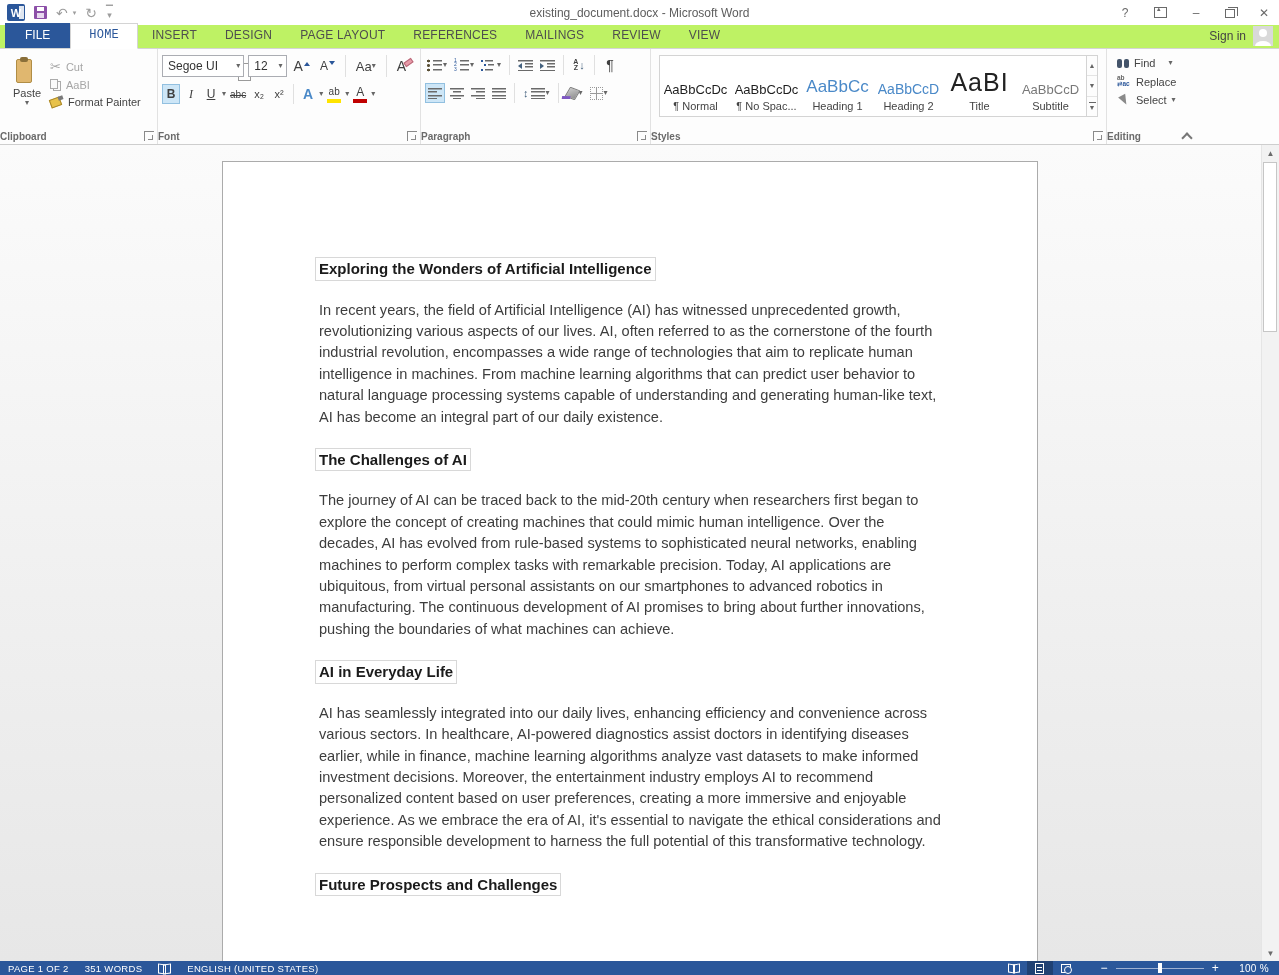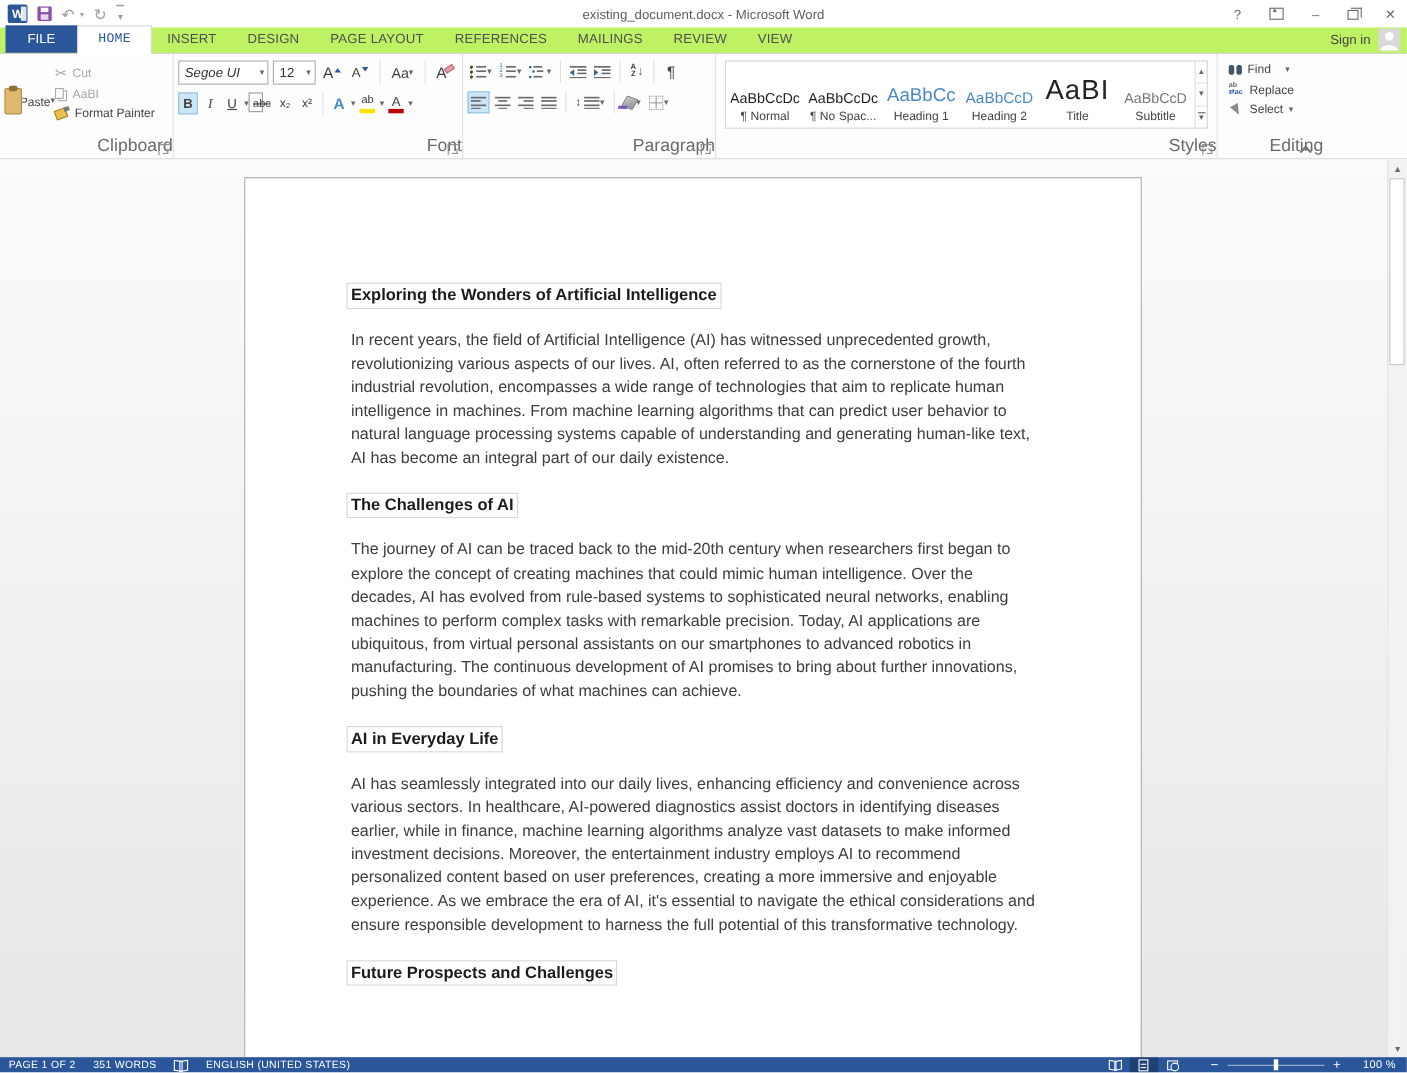--- a/index.html
+++ b/index.html
@@ -33,28 +33,28 @@
   .tab.active { background:#fff; color:#2b579a; border:1px solid #d4d4d4; border-bottom:1px solid #fff; margin-bottom:-1px; padding:4px 18px 6px;font-family:Liberation Mono, monospace; }
   .signin { margin-left:auto; display:flex; align-items:center; gap:7px; padding-right:6px; padding-bottom:2px; }
   .signin-label { font-size:12px; color:#444; }
   .avatar { width:20px; height:20px; background:#d9d9d9; position:relative; overflow:hidden; }
   .avatar::before { content:""; position:absolute; top:3px; left:6px; width:8px; height:8px; border-radius:50%; background:#fff; }
   .avatar::after { content:""; position:absolute; bottom:-5px; left:2px; width:16px; height:10px; border-radius:50% 50% 0 0; background:#fff; }
 
   
   .ribbon { height:96px; background:#fdfdfd; border-bottom:1px solid #cecece; display:flex; flex:0 0 auto; }
   .group { position:relative; border-right:1px solid #e2e2e2; padding:6px 4px 18px; }
-  .group-label { position:absolute; bottom:2px; left:0; right:0; text-align:right; font-size:16px; color:#6a6a6a; }
+  .group-label { position:absolute; bottom:2px; left:0; right:0; text-align:left; font-size:10px; color:#6a6a6a;font-weight:bold; }
   .launcher { position:absolute; bottom:3px; right:3px; width:10px; height:10px; border-left:1px solid #8a8a8a; border-top:1px solid #8a8a8a; }
   .launcher::after { content:""; position:absolute; right:1px; bottom:1px; width:4px; height:4px; border-right:1px solid #8a8a8a; border-bottom:1px solid #8a8a8a; }
   .caret { font-size:8px; color:#666; line-height:1; }
 
   
   .g-clipboard { width:158px; display:flex; }
-  .paste-btn { width:46px; display:flex; flex-direction:row; align-items:center; padding-top:2px; }
+  .paste-btn { width:46px; display:flex; flex-direction:column; align-items:center; padding-top:2px; }
   .ic-clipboard { position:relative; width:22px; height:27px; }
   .ic-clipboard .board { position:absolute; left:0; top:2px; width:16px; height:24px; background:#e0b76f; border:1px solid #b08d45; border-radius:2px; }
   .ic-clipboard .clip { position:absolute; left:4px; top:0; width:8px; height:5px; background:#8a6f39; border-radius:2px; }
   .ic-clipboard .page { position:absolute; right:0; top:6px; width:13px; height:18px; background:#fff; border:1px solid #9a9a9a; }
   .paste-label { font-size:11px; color:#444; margin-top:3px; }
   .clip-small { display:flex; flex-direction:column; gap:5px; padding-top:4px; }
   .small-btn { display:flex; align-items:center; gap:5px; font-size:11px; color:#444; white-space:nowrap; }
   .small-btn.dim { color:#a6a6a6; }
   .ic-cut { color:#a6a6a6; font-size:13px; }
   .ic-copy { position:relative; width:11px; height:12px; }
@@ -62,21 +62,21 @@
   .ic-copy i.f { left:3px; top:2px; }
   .ic-copy i.b2 { left:0; top:0; }
   .ic-fp { width:13px; height:12px; position:relative; }
   .ic-fp::before { content:""; position:absolute; left:0; bottom:1px; width:9px; height:7px; background:#e8c24a; border:1px solid #a8862a; transform:rotate(-20deg); }
   .ic-fp::after { content:""; position:absolute; right:0; top:0; width:5px; height:4px; background:#7a7a7a; transform:rotate(-20deg); }
 
   
   .g-font { width:263px; }
   .font-row1 { display:flex; align-items:center; gap:4px; }
   .combo { height:22px; background:#fff; border:1px solid #abadb3; display:flex; align-items:center; justify-content:space-between; padding:0 3px 0 5px; font-size:12px; color:#333; }
-  .combo-font { width:89px;font-style:italic; }
+  .combo-font { width:89px; }
   .combo-size { width:41px; }
   .fbtn { display:inline-flex; align-items:flex-end; padding:2px 3px; color:#404040; position:relative; }
   .gA { font-size:14px; font-weight:bold; line-height:1; color:#404040; font-weight:normal; }
   .tri { width:0; height:0; border-left:3px solid transparent; border-right:3px solid transparent; margin-left:1px; margin-bottom:7px; }
   .tri.up { border-bottom:4px solid #2b579a; }
   .tri.dn { border-top:4px solid #2b579a; }
   .font-row2 { display:flex; align-items:center; gap:2px; margin-top:7px; }
   .tbtn { min-width:18px; height:20px; display:inline-flex; align-items:center; justify-content:center; font-size:12px; color:#404040; padding:0 2px; }
   .tbtn.on { background:#cde6f7; border:1px solid #92c0e0; }
   .eraser { display:inline-block; width:9px; height:5px; background:#e89aa8; border:1px solid #b96a7a; transform:rotate(-35deg); margin-left:-2px; margin-bottom:8px; }

